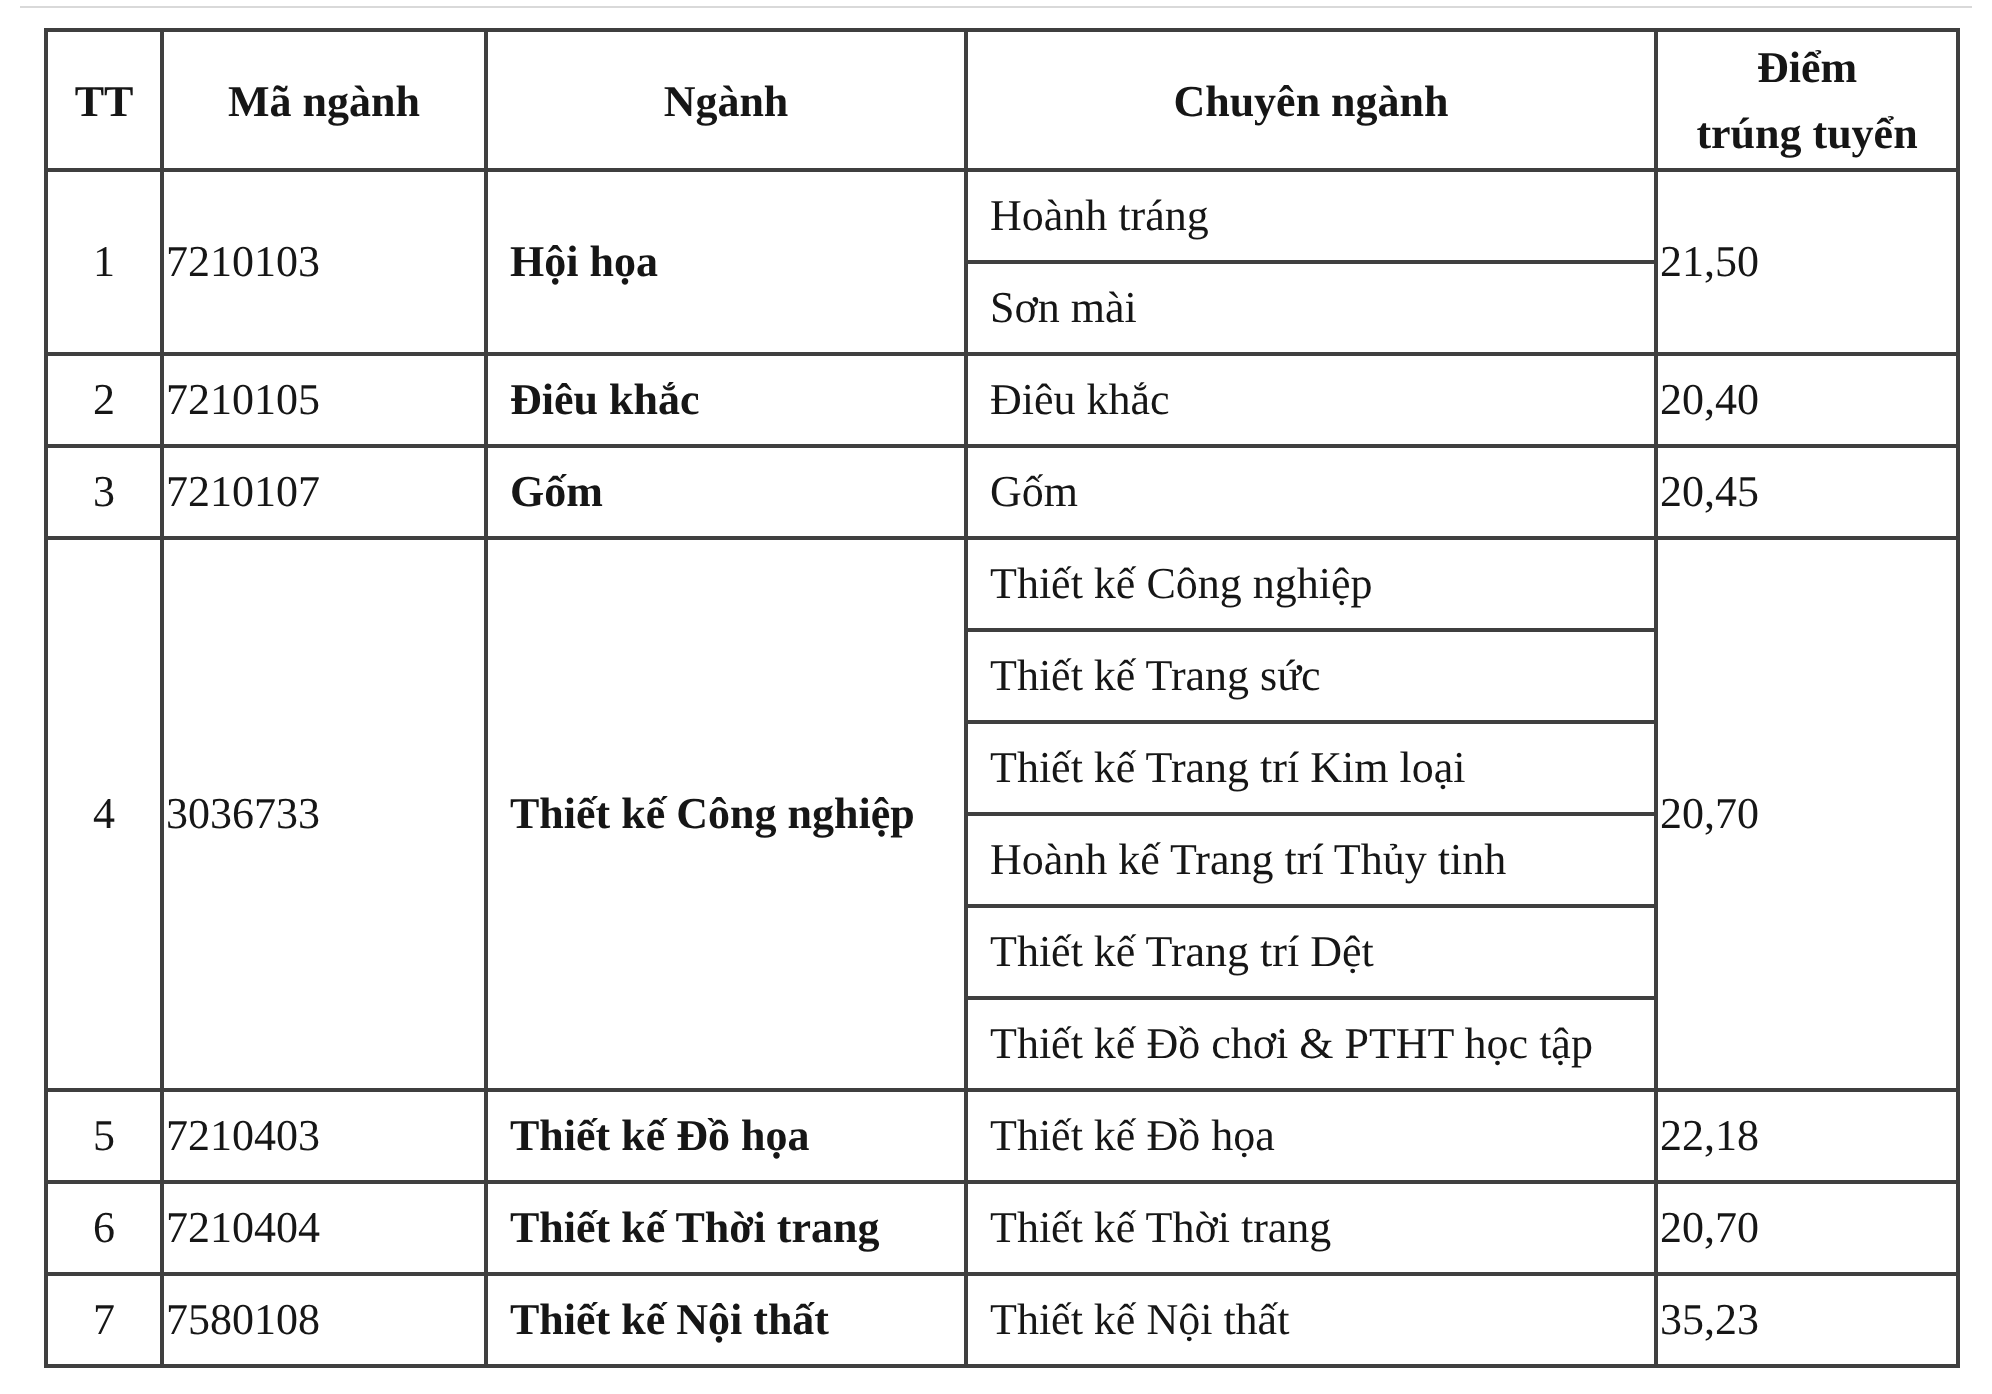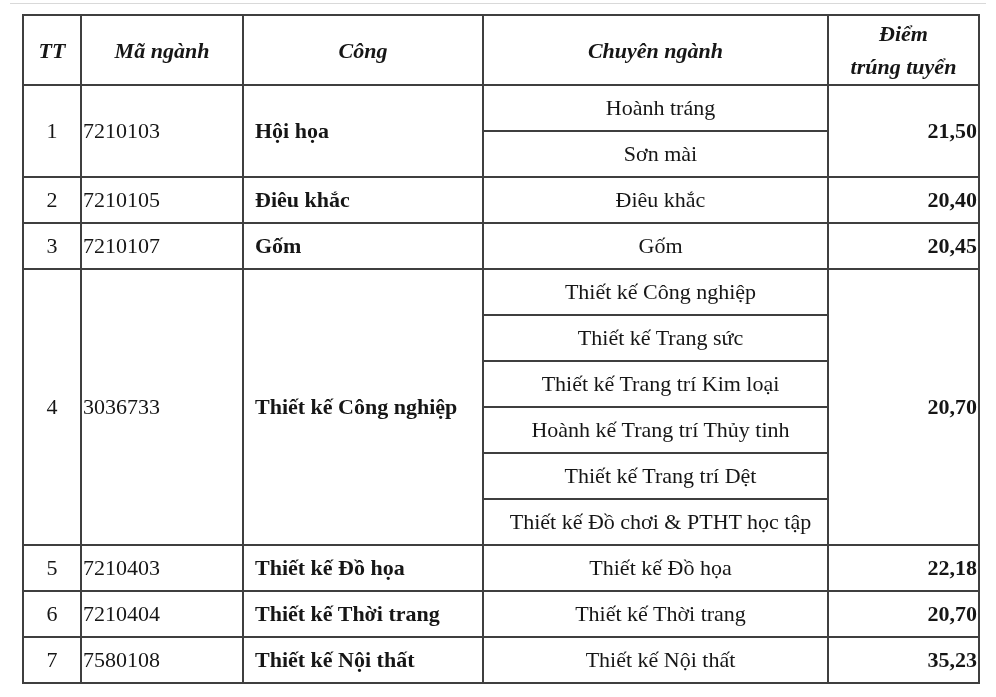--- a/index.html
+++ b/index.html
@@ -38,33 +38,33 @@
     width: 956px;
     font-size: 22px;
   }
   table.admission th,
   table.admission td {
     border: 2px solid var(--border-color);
     vertical-align: middle;
     overflow: hidden;
     white-space: nowrap;
   }
-  thead tr { height: 66px; font-style: italic; }
+  thead tr { height: 66px; }
   tbody tr { height: 46px; }
   th {
     font-weight: bold;
     text-align: center;
     line-height: 1.5;
     white-space: normal !important;
   }
   td.col-tt { text-align: center; }
   td.col-code { text-align: left; }
   td.col-major { text-align: left; padding-left: 11px; font-weight: bold; font-family: Liberation Serif, serif; }
-  td.col-spec { text-align: center; padding-left: 11px; }
-  td.col-score { text-align: right; font-weight: bold; }
+  td.col-spec { text-align: left; padding-left: 11px; }
+  td.col-score { text-align: left; font-weight: normal; }
   col.c-tt { width: 58px; }
   col.c-code { width: 162px; }
   col.c-major { width: 240px; }
   col.c-spec { width: 345px; }
   col.c-score { width: 151px; }
 </style>
 </head>
 <body>
 
 <div class="faint-line"></div>
@@ -74,21 +74,21 @@
     <col class="c-tt">
     <col class="c-code">
     <col class="c-major">
     <col class="c-spec">
     <col class="c-score">
   </colgroup>
   <thead>
     <tr>
         <th class="col-tt">TT</th>
         <th class="col-code">Mã ngành</th>
-        <th class="col-major">Công</th>
+        <th class="col-major">Ngành</th>
         <th class="col-spec">Chuyên ngành</th>
         <th class="col-score">Điểm<br>trúng tuyển</th>
       </tr>
   </thead>
   <tbody>
       <tr>
         <td class="col-tt" rowspan="2">1</td>
         <td class="col-code" rowspan="2">7210103</td>
         <td class="col-major" rowspan="2">Hội họa</td>
         <td class="col-spec">Hoành tráng</td>

